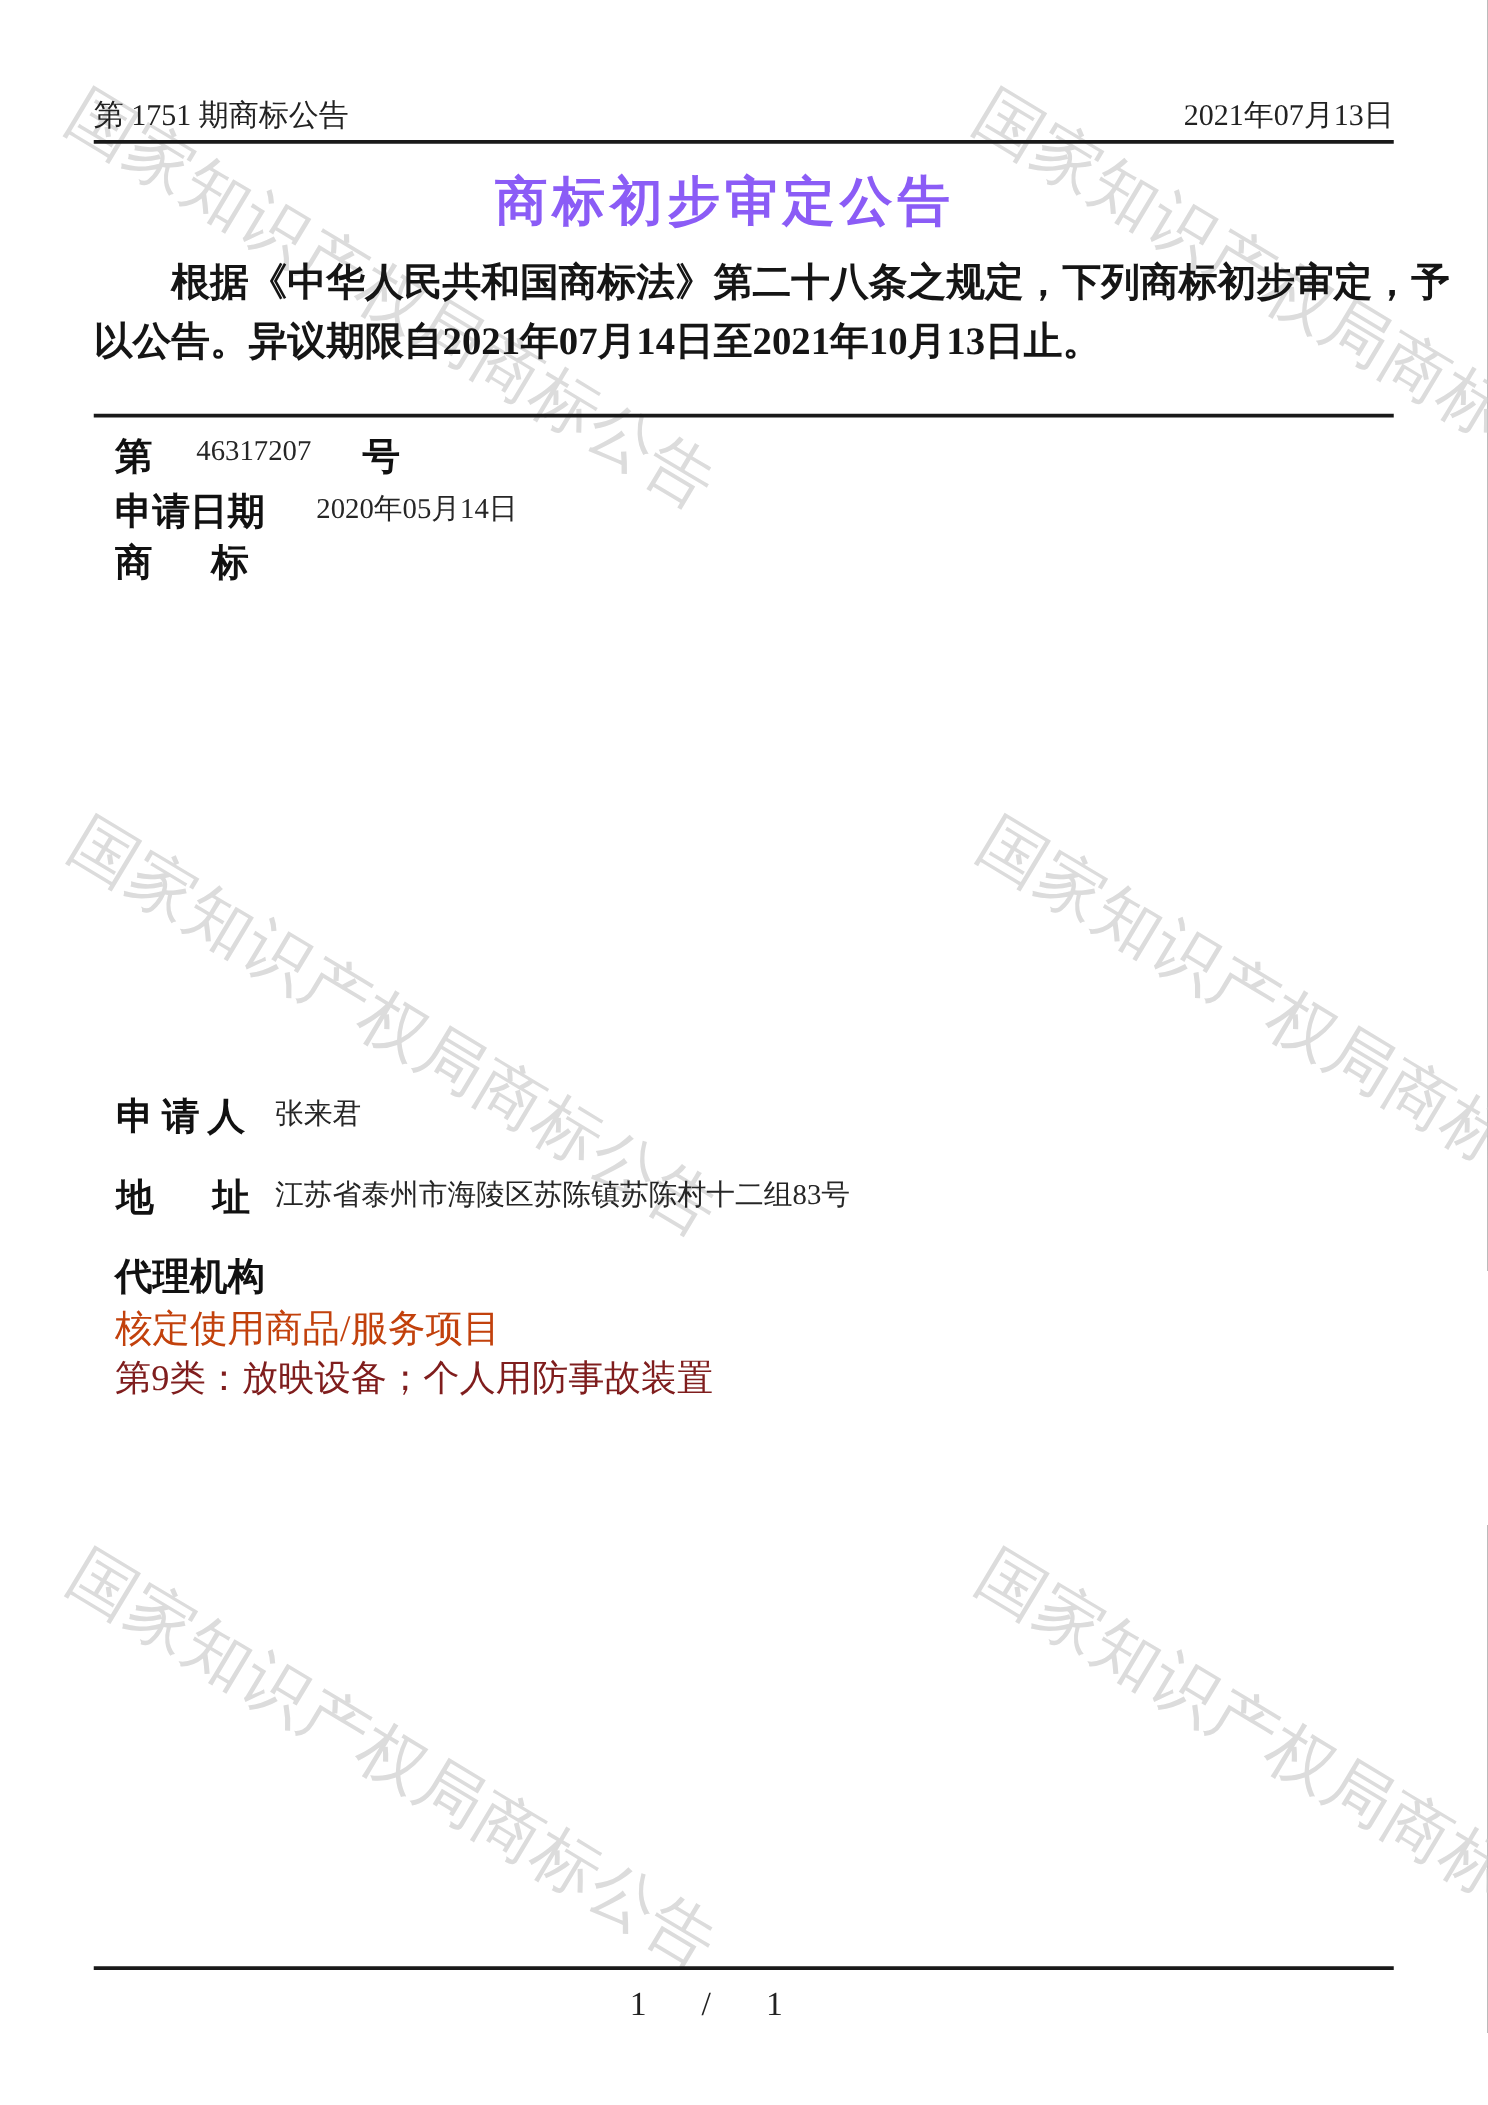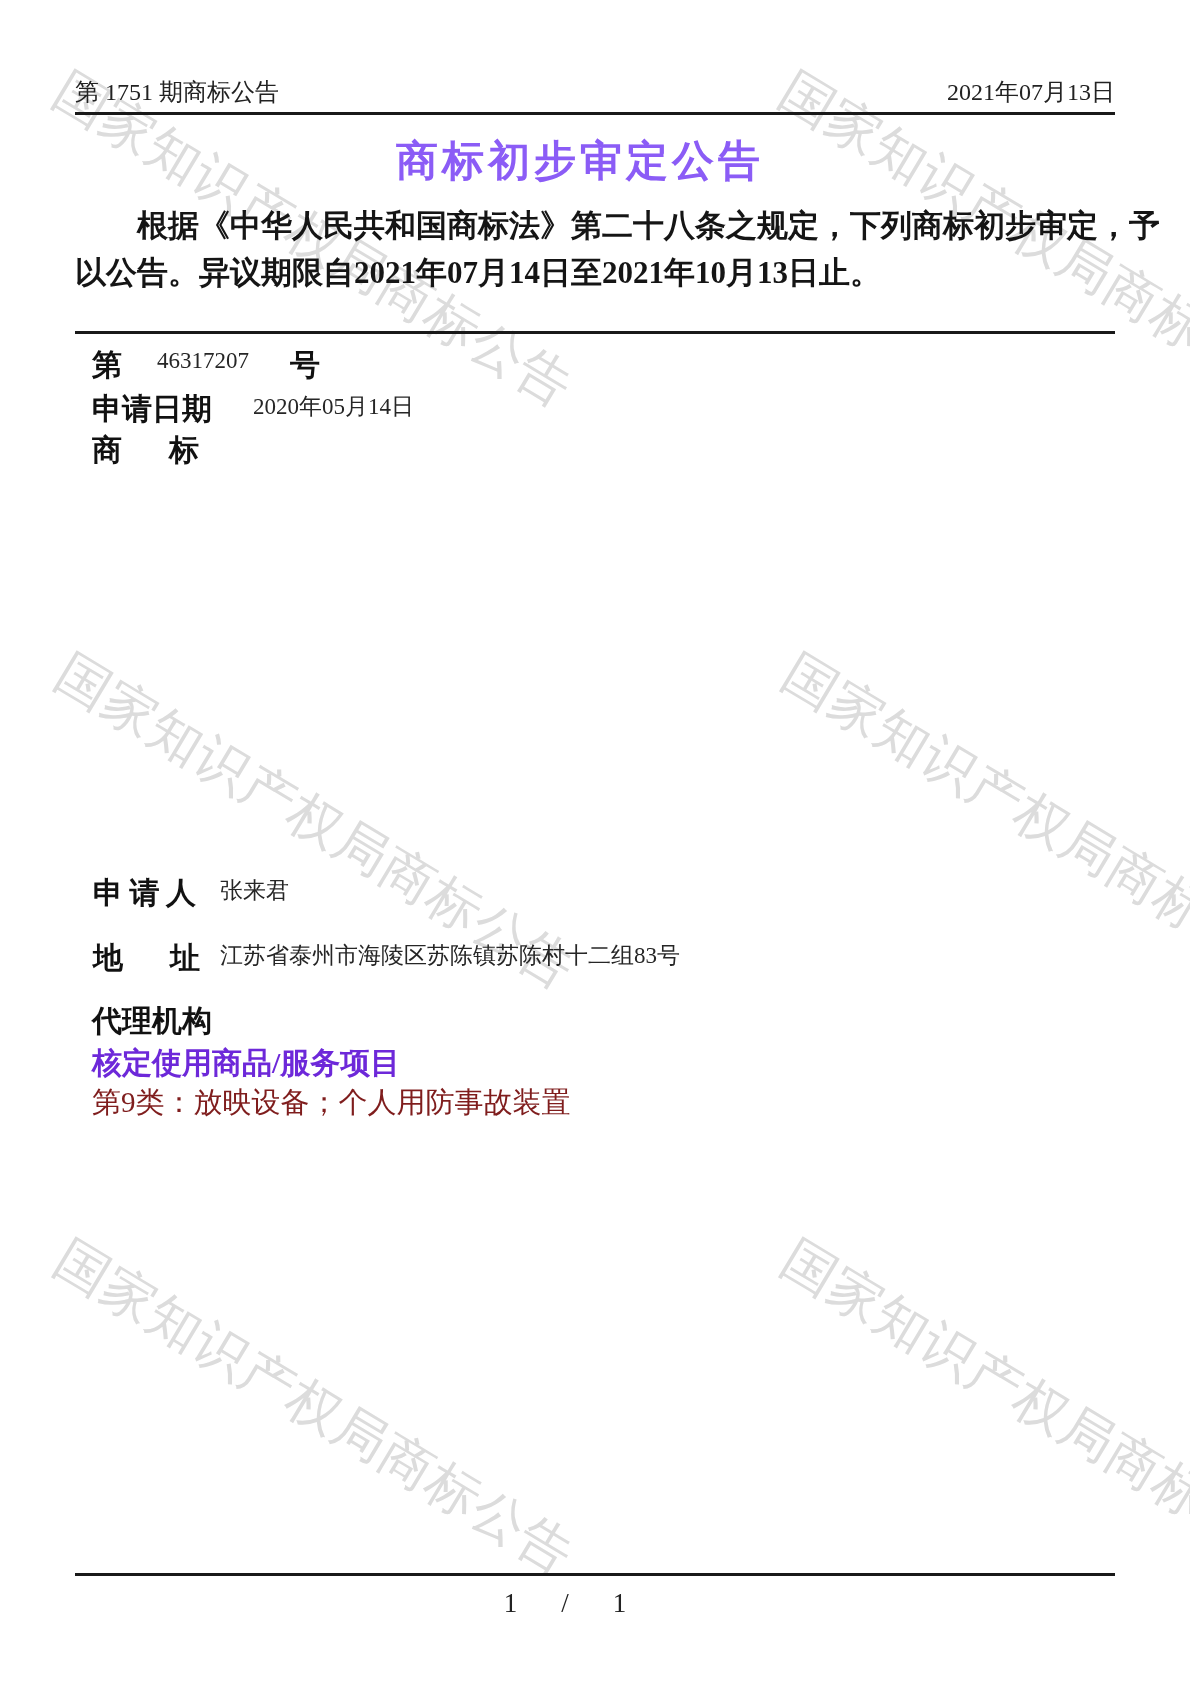--- a/index.html
+++ b/index.html
@@ -51,21 +51,21 @@
   
   .tm-logo{
     left:514px;top:582px;
     font-family:"DejaVu Sans","Liberation Sans",sans-serif;
     font-weight:900;
     font-size:62px;
     letter-spacing:3px;
     color:#2a2322;
   }
   
-  .goods-h{left:92px;top:1043px;font-size:30px;font-weight:bold;color:#6d28d9;}
+  .goods-h{left:92px;top:1043px;font-size:30px;font-weight:normal;color:#c2410c;}
   .goods{left:92px;top:1083px;font-size:29px;color:#7f1d1d;}
   
   .pageno{
     left:0;top:1588px;width:1130px;text-align:center;font-size:27px;color:#222;
   }
   .pageno span{margin:0 22px;}
 </style>
 </head>
 <body>
 

